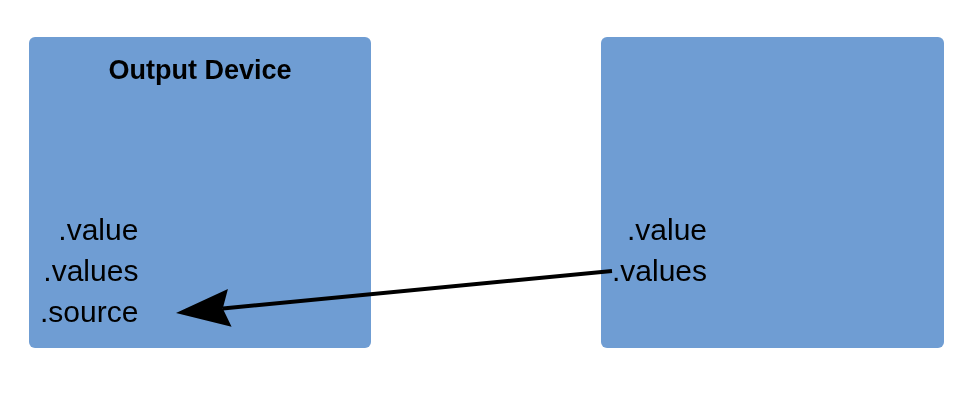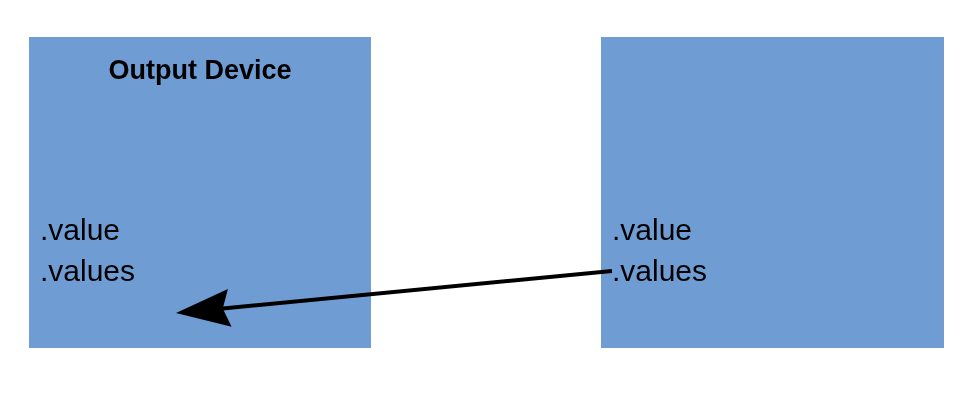--- a/index.html
+++ b/index.html
@@ -15,20 +15,21 @@
     position: relative;
     width: 974px;
     height: 406px;
     background: #ffffff;
     overflow: hidden;
   }
   .device-box {
     position: absolute;
     box-sizing: border-box;
     background: #6f9dd3;
+    border-radius: 6px;
   }
   #box-output {
     left: 29px;
     top: 37px;
     width: 342px;
     height: 311px;
   }
   #box-input {
     left: 601px;
     top: 37px;
@@ -55,40 +56,42 @@
     margin: 0;
     padding: 0;
     list-style: none;
   }
   .prop-item {
     font-size: 30px;
     font-weight: normal;
     color: #000000;
     line-height: 41px;
     white-space: nowrap;
+    text-align: right;
   }
   #arrow-layer {
     position: absolute;
     left: 0;
     top: 0;
     width: 974px;
     height: 406px;
     pointer-events: none;
   }
 </style>
 </head>
 <body>
 
 <div id="canvas" style="width: 974px; height: 406px; background: rgb(255, 255, 255);">
 
   <div class="device-box" id="box-output" style="left: 29px; top: 37px; width: 342px; height: 311px; background: rgb(111, 157, 211);">
     <div class="device-title">Output Device</div>
     <ul class="prop-list">
       <li class="prop-item">.value</li>
       <li class="prop-item">.values</li>
+      <li class="prop-item">.source</li>
     </ul>
   </div>
 
   <div class="device-box" id="box-input" style="left: 601px; top: 37px; width: 343px; height: 311px; background: rgb(111, 157, 211);">
     <ul class="prop-list">
       <li class="prop-item">.value</li>
       <li class="prop-item">.values</li>
     </ul>
   </div>
 

